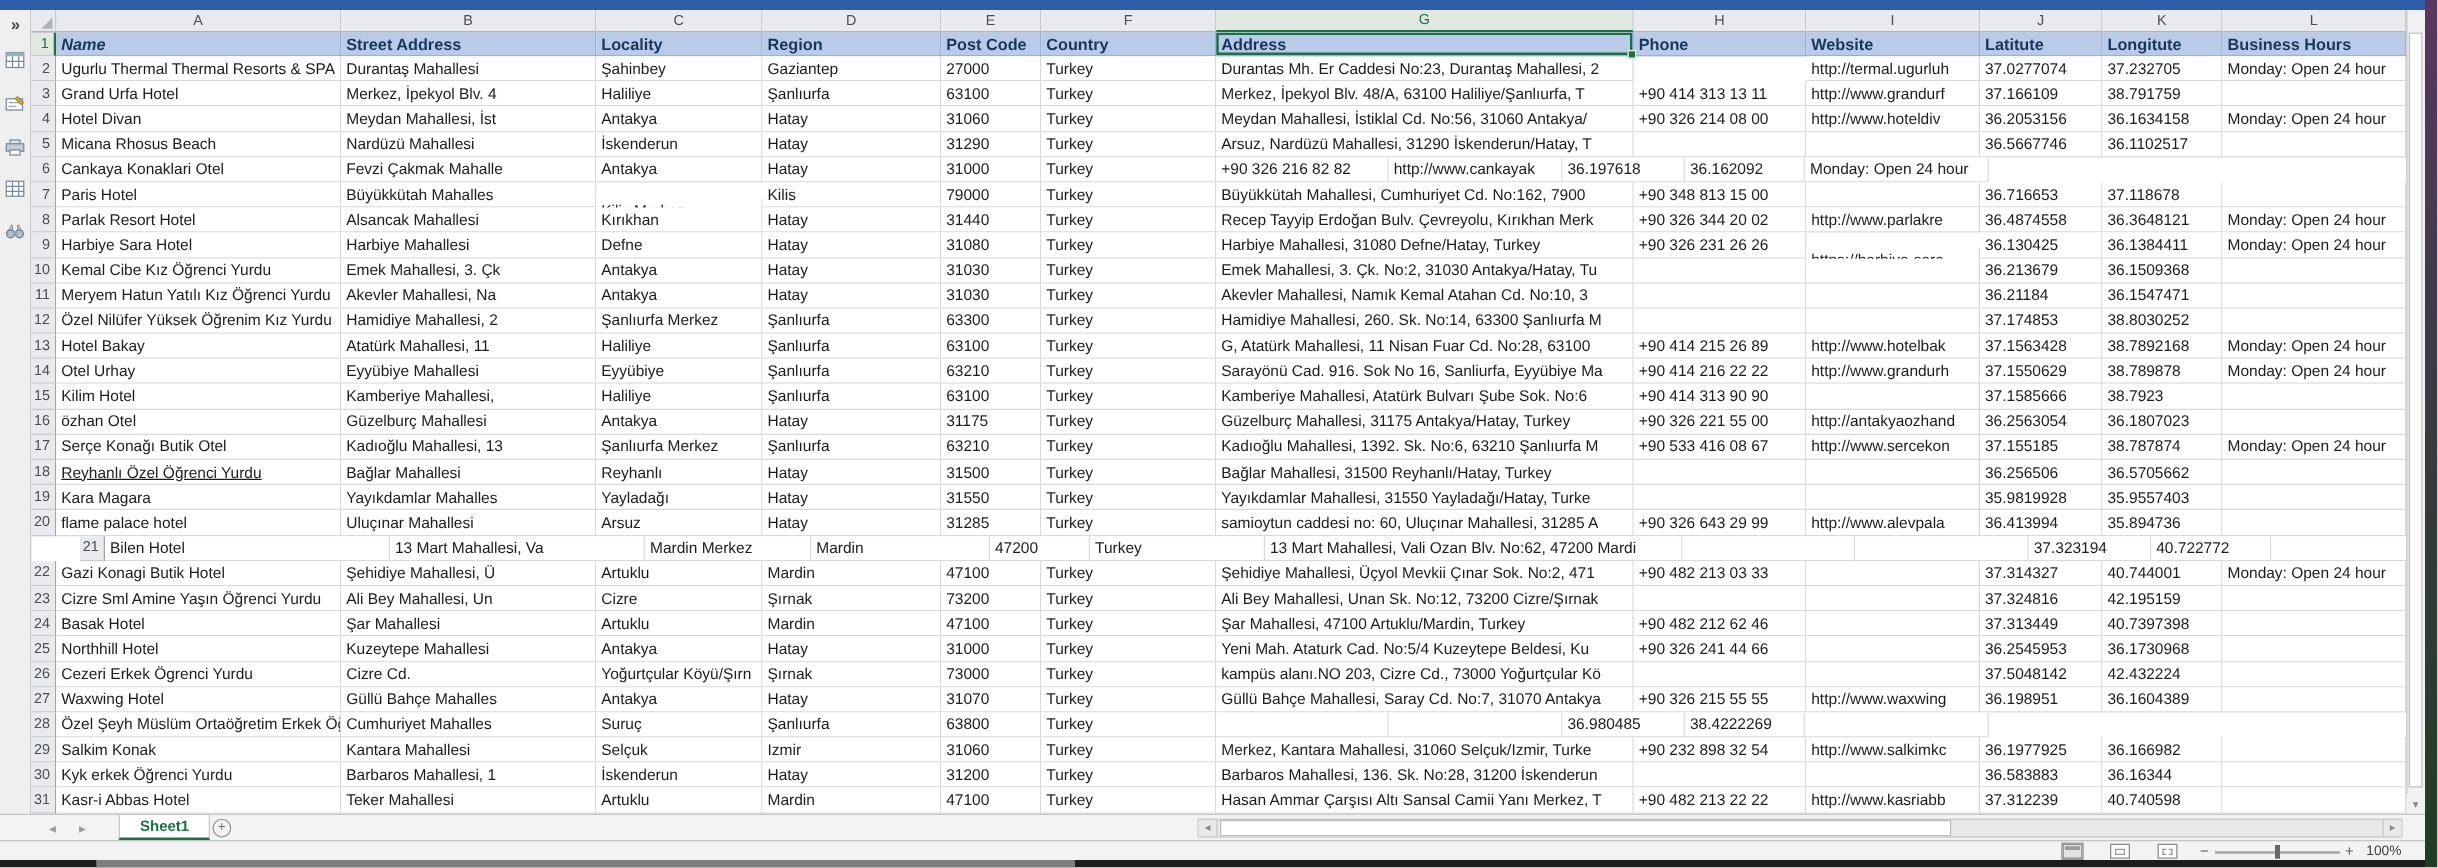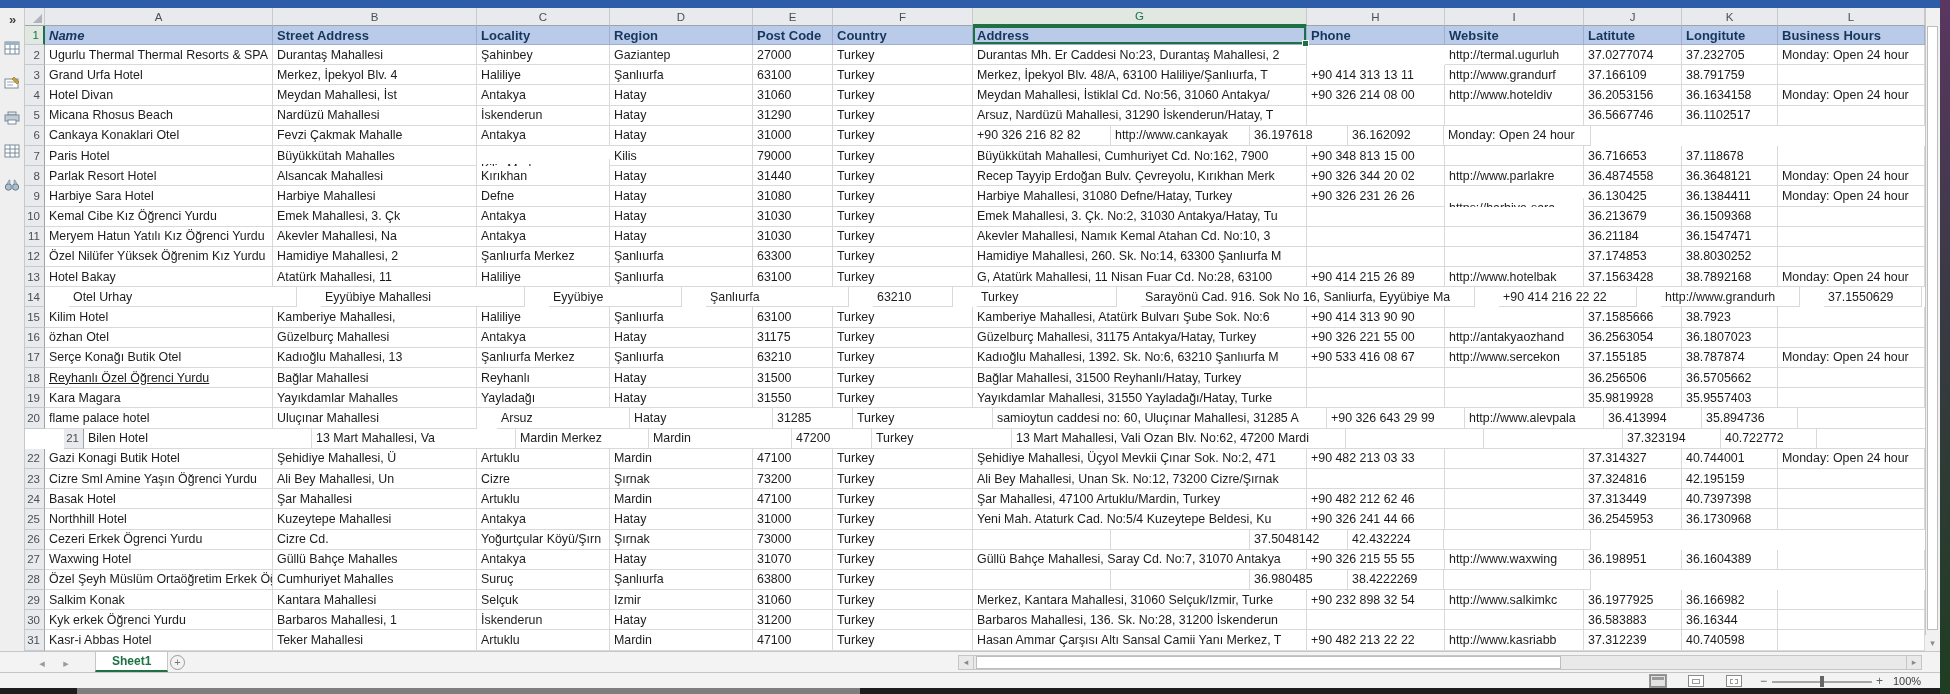--- a/index.html
+++ b/index.html
@@ -356,21 +356,21 @@
         <div class="cell" style="width: 143px; height: 20.2px;">Şanlıurfa</div>
         <div class="cell" style="width: 80px; height: 20.2px;">63100</div>
         <div class="cell" style="width: 140px; height: 20.2px;">Turkey</div>
         <div class="cell" style="width: 334px; height: 20.2px;">G, Atatürk Mahallesi, 11 Nisan Fuar Cd. No:28, 63100</div>
         <div class="cell" style="width: 138px; height: 20.2px;">+90 414 215 26 89</div>
         <div class="cell" style="width: 139px; height: 20.2px;">http://www.hotelbak</div>
         <div class="cell" style="width: 98px; height: 20.2px;">37.1563428</div>
         <div class="cell" style="width: 96px; height: 20.2px;">38.7892168</div>
         <div class="cell" style="width: 147px; height: 20.2px;">Monday: Open 24 hour</div>
       </div>
-      <div class="row" style="height: 20.2px; gap: 24px;">
+      <div class="row" style="height: 20.2px;">
         <div class="gut" style="width: 20px; height: 20.2px;">14</div>
         <div class="cell" style="width: 228px; height: 20.2px;">Otel Urhay</div>
         <div class="cell" style="width: 204px; height: 20.2px;">Eyyübiye Mahallesi</div>
         <div class="cell" style="width: 133px; height: 20.2px;">Eyyübiye</div>
         <div class="cell" style="width: 143px; height: 20.2px;">Şanlıurfa</div>
         <div class="cell" style="width: 80px; height: 20.2px;">63210</div>
         <div class="cell" style="width: 140px; height: 20.2px;">Turkey</div>
         <div class="cell" style="width: 334px; height: 20.2px;">Sarayönü Cad. 916. Sok No 16, Sanliurfa, Eyyübiye Ma</div>
         <div class="cell" style="width: 138px; height: 20.2px;">+90 414 216 22 22</div>
         <div class="cell" style="width: 139px; height: 20.2px;">http://www.grandurh</div>
@@ -450,21 +450,21 @@
         <div class="cell" style="width: 138px; height: 20.2px;"></div>
         <div class="cell" style="width: 139px; height: 20.2px;"></div>
         <div class="cell" style="width: 98px; height: 20.2px;">35.9819928</div>
         <div class="cell" style="width: 96px; height: 20.2px;">35.9557403</div>
         <div class="cell" style="width: 147px; height: 20.2px;"></div>
       </div>
       <div class="row" style="height: 20.2px;">
         <div class="gut" style="width: 20px; height: 20.2px;">20</div>
         <div class="cell" style="width: 228px; height: 20.2px;">flame palace hotel</div>
         <div class="cell" style="width: 204px; height: 20.2px;">Uluçınar Mahallesi</div>
-        <div class="cell" style="width: 133px; height: 20.2px; margin-left: 20px;">Arsuz</div>
+        <div class="cell" style="width: 133px; height: 20.2px;">Arsuz</div>
         <div class="cell" style="width: 143px; height: 20.2px;">Hatay</div>
         <div class="cell" style="width: 80px; height: 20.2px;">31285</div>
         <div class="cell" style="width: 140px; height: 20.2px;">Turkey</div>
         <div class="cell" style="width: 334px; height: 20.2px;">samioytun caddesi no: 60, Uluçınar Mahallesi, 31285 A</div>
         <div class="cell" style="width: 138px; height: 20.2px;">+90 326 643 29 99</div>
         <div class="cell" style="width: 139px; height: 20.2px;">http://www.alevpala</div>
         <div class="cell" style="width: 98px; height: 20.2px;">36.413994</div>
         <div class="cell" style="width: 96px; height: 20.2px;">35.894736</div>
         <div class="cell" style="width: 147px; height: 20.2px;"></div>
       </div>
@@ -544,20 +544,21 @@
         <div class="cell" style="width: 147px; height: 20.2px;"></div>
       </div>
       <div class="row" style="height: 20.2px;">
         <div class="gut" style="width: 20px; height: 20.2px;">26</div>
         <div class="cell" style="width: 228px; height: 20.2px;">Cezeri Erkek Ögrenci Yurdu</div>
         <div class="cell" style="width: 204px; height: 20.2px;">Cizre Cd.</div>
         <div class="cell" style="width: 133px; height: 20.2px;">Yoğurtçular Köyü/Şırn</div>
         <div class="cell" style="width: 143px; height: 20.2px;">Şırnak</div>
         <div class="cell" style="width: 80px; height: 20.2px;">73000</div>
         <div class="cell" style="width: 140px; height: 20.2px;">Turkey</div>
+        <div class="cell" style="width: 334px; height: 20.2px;">kampüs alanı.NO 203, Cizre Cd., 73000 Yoğurtçular Kö</div>
         <div class="cell" style="width: 138px; height: 20.2px;"></div>
         <div class="cell" style="width: 139px; height: 20.2px;"></div>
         <div class="cell" style="width: 98px; height: 20.2px;">37.5048142</div>
         <div class="cell" style="width: 96px; height: 20.2px;">42.432224</div>
         <div class="cell" style="width: 147px; height: 20.2px;"></div>
       </div>
       <div class="row" style="height: 20.2px;">
         <div class="gut" style="width: 20px; height: 20.2px;">27</div>
         <div class="cell" style="width: 228px; height: 20.2px;">Waxwing Hotel</div>
         <div class="cell" style="width: 204px; height: 20.2px;">Güllü Bahçe Mahalles</div>

